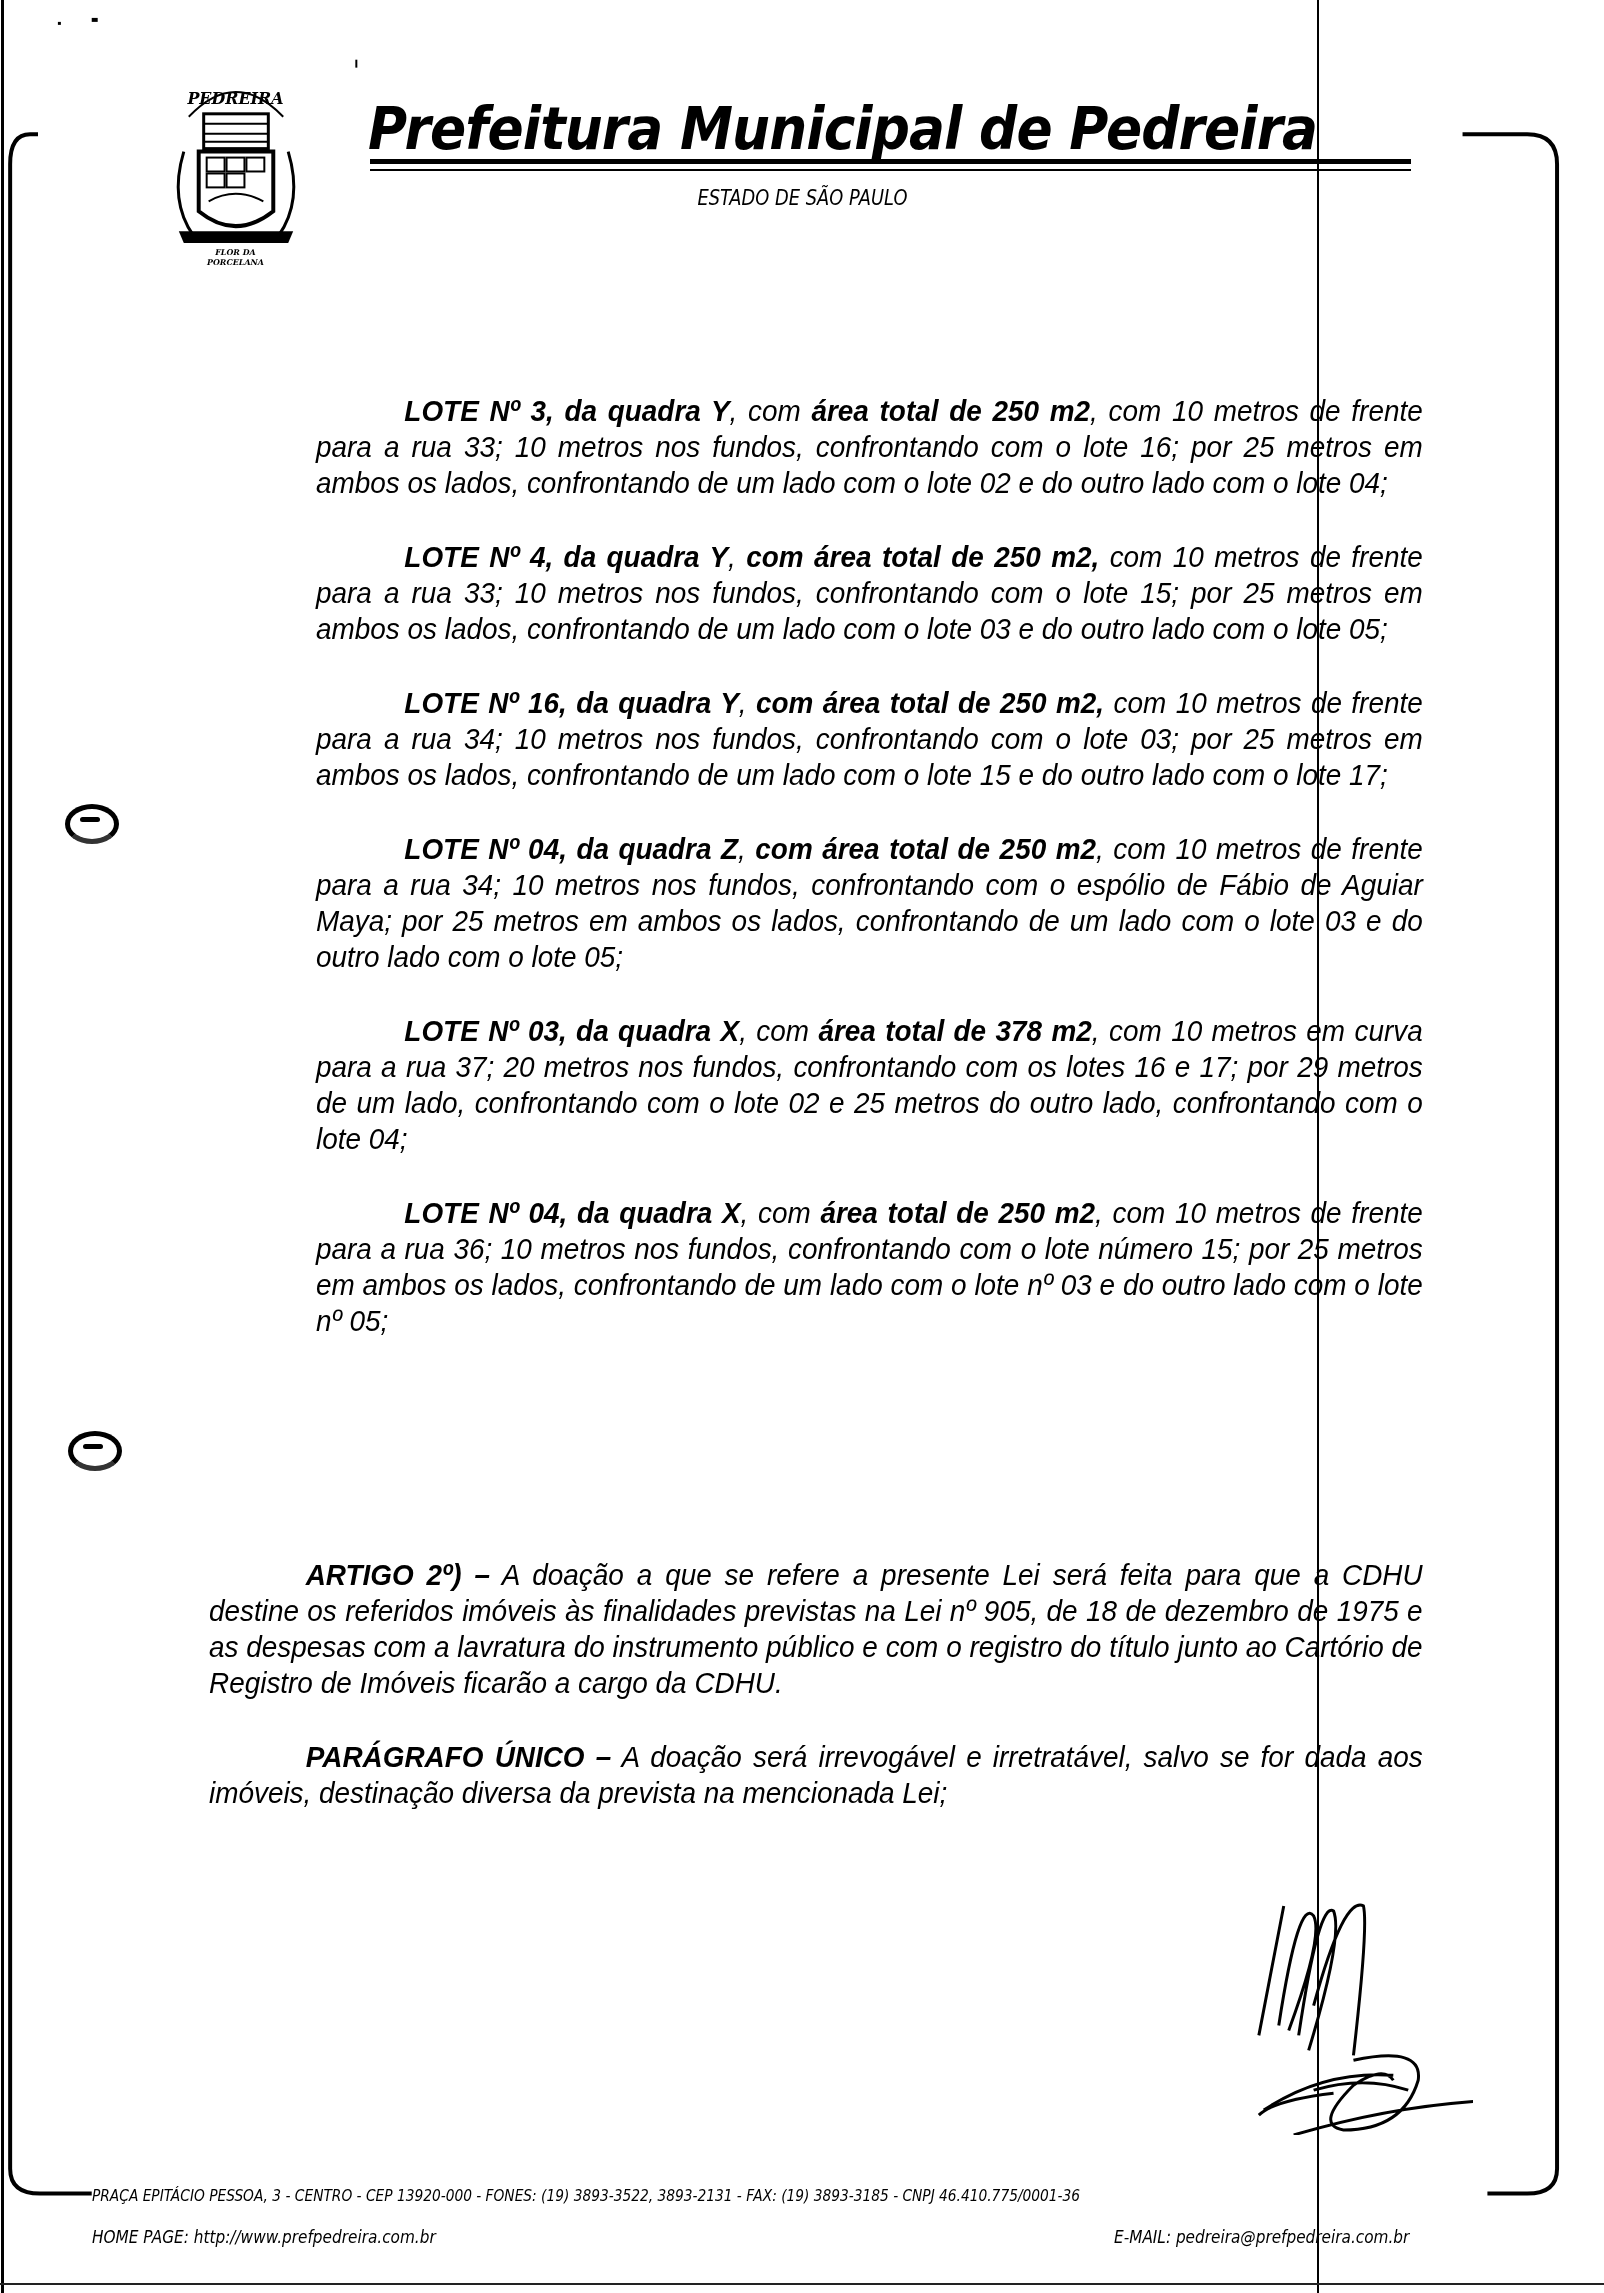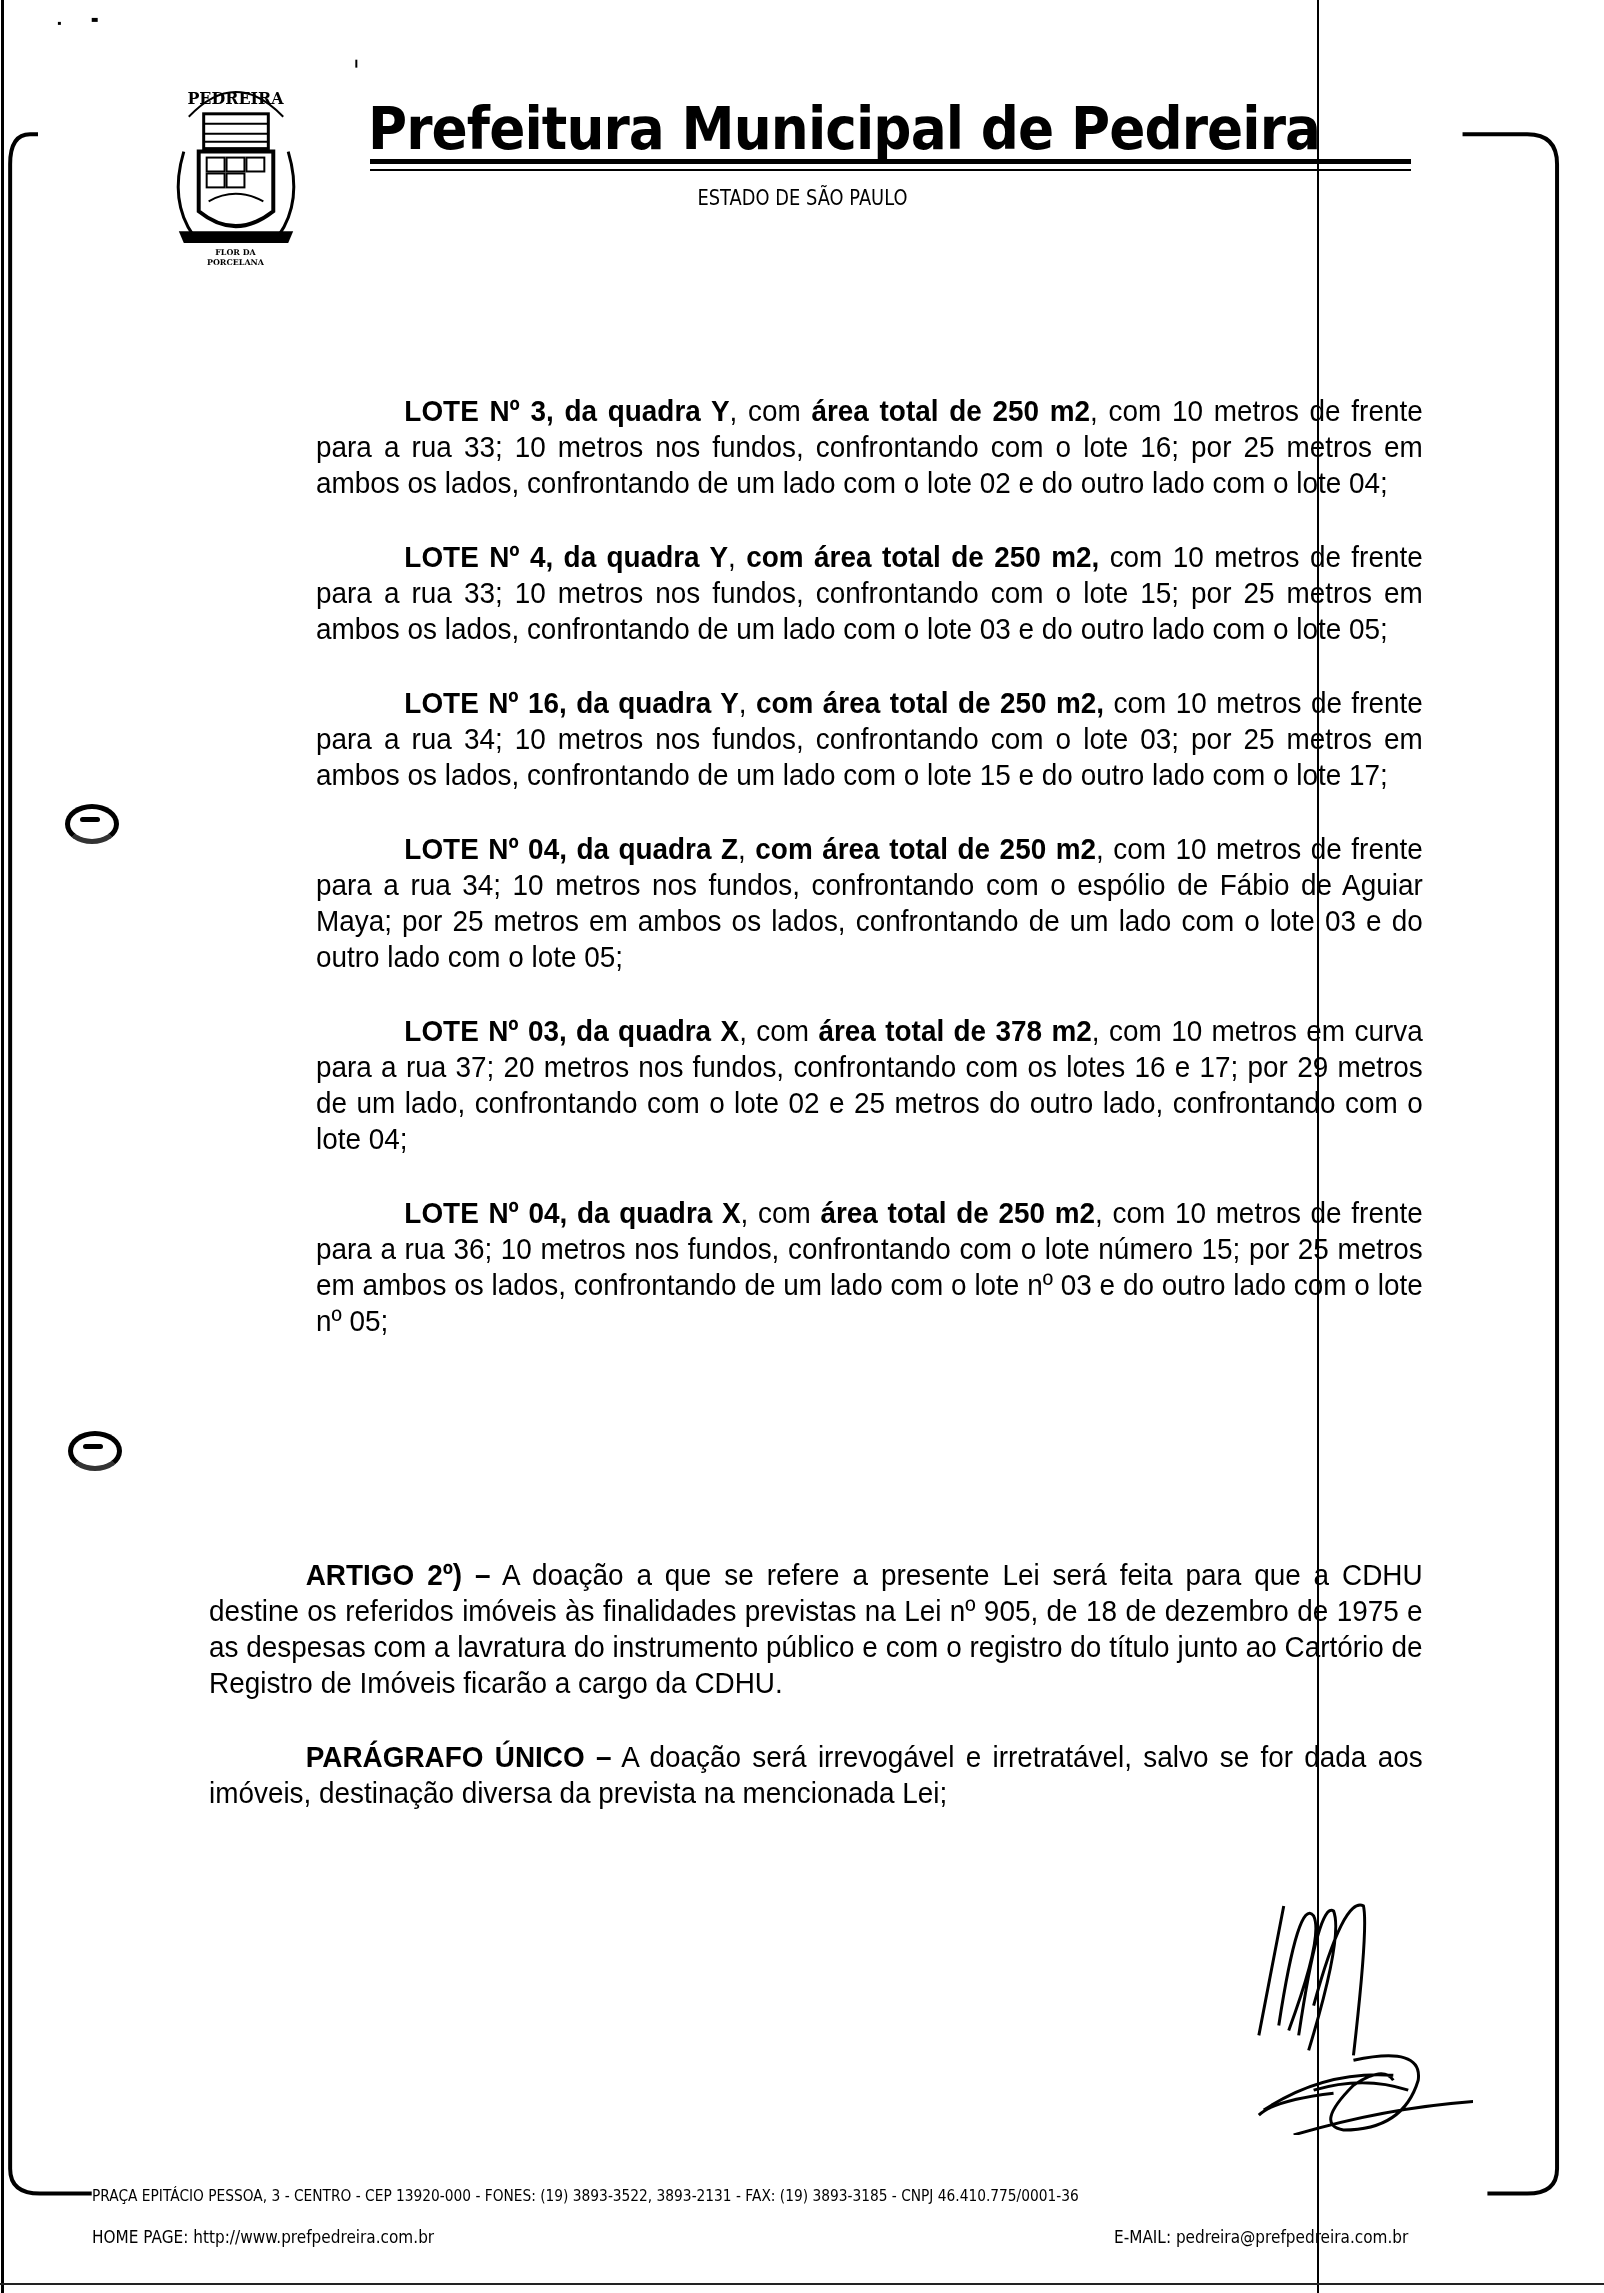--- a/index.html
+++ b/index.html
@@ -1,17 +1,17 @@
 <!DOCTYPE html>
 <html><head>
 <meta charset="utf-8">
 <style>
   html, body { margin: 0; padding: 0; background: #ffffff; }
   body { width: 1605px; height: 2293px; position: relative; overflow: hidden; color: #000; }
-  .page { position: absolute; left: 0; top: 0; width: 1321px; height: 2293px; background: #fff; }
+  .page { position: absolute; left: 0; top: 0; width: 1321px; height: 2293px; background: #fff; font-style: italic; }
 
   
   .edge-left { position: absolute; left: 1px; top: 0; width: 3px; height: 2293px; background: #000; }
   .edge-right { position: absolute; right: 2px; top: 0; width: 2px; height: 2293px; background: #000; }
   .edge-bottom { position: absolute; left: 0; bottom: 8px; width: 1605px; height: 2px; background: #222; }
 
   
   .crest { position: absolute; left: 149px; top: 72px; width: 174px; height: 194px; }
   .header-title { position: absolute; left: 368px; top: 100px; font-family: "DejaVu Sans", sans-serif; font-weight: bold; font-size: 58px; letter-spacing: -1px; line-height: 1; white-space: nowrap; transform: scaleX(0.92); transform-origin: left top; }
   .header-rule1 { position: absolute; left: 370px; top: 159px; width: 1041px; height: 5px; background: #000; }

